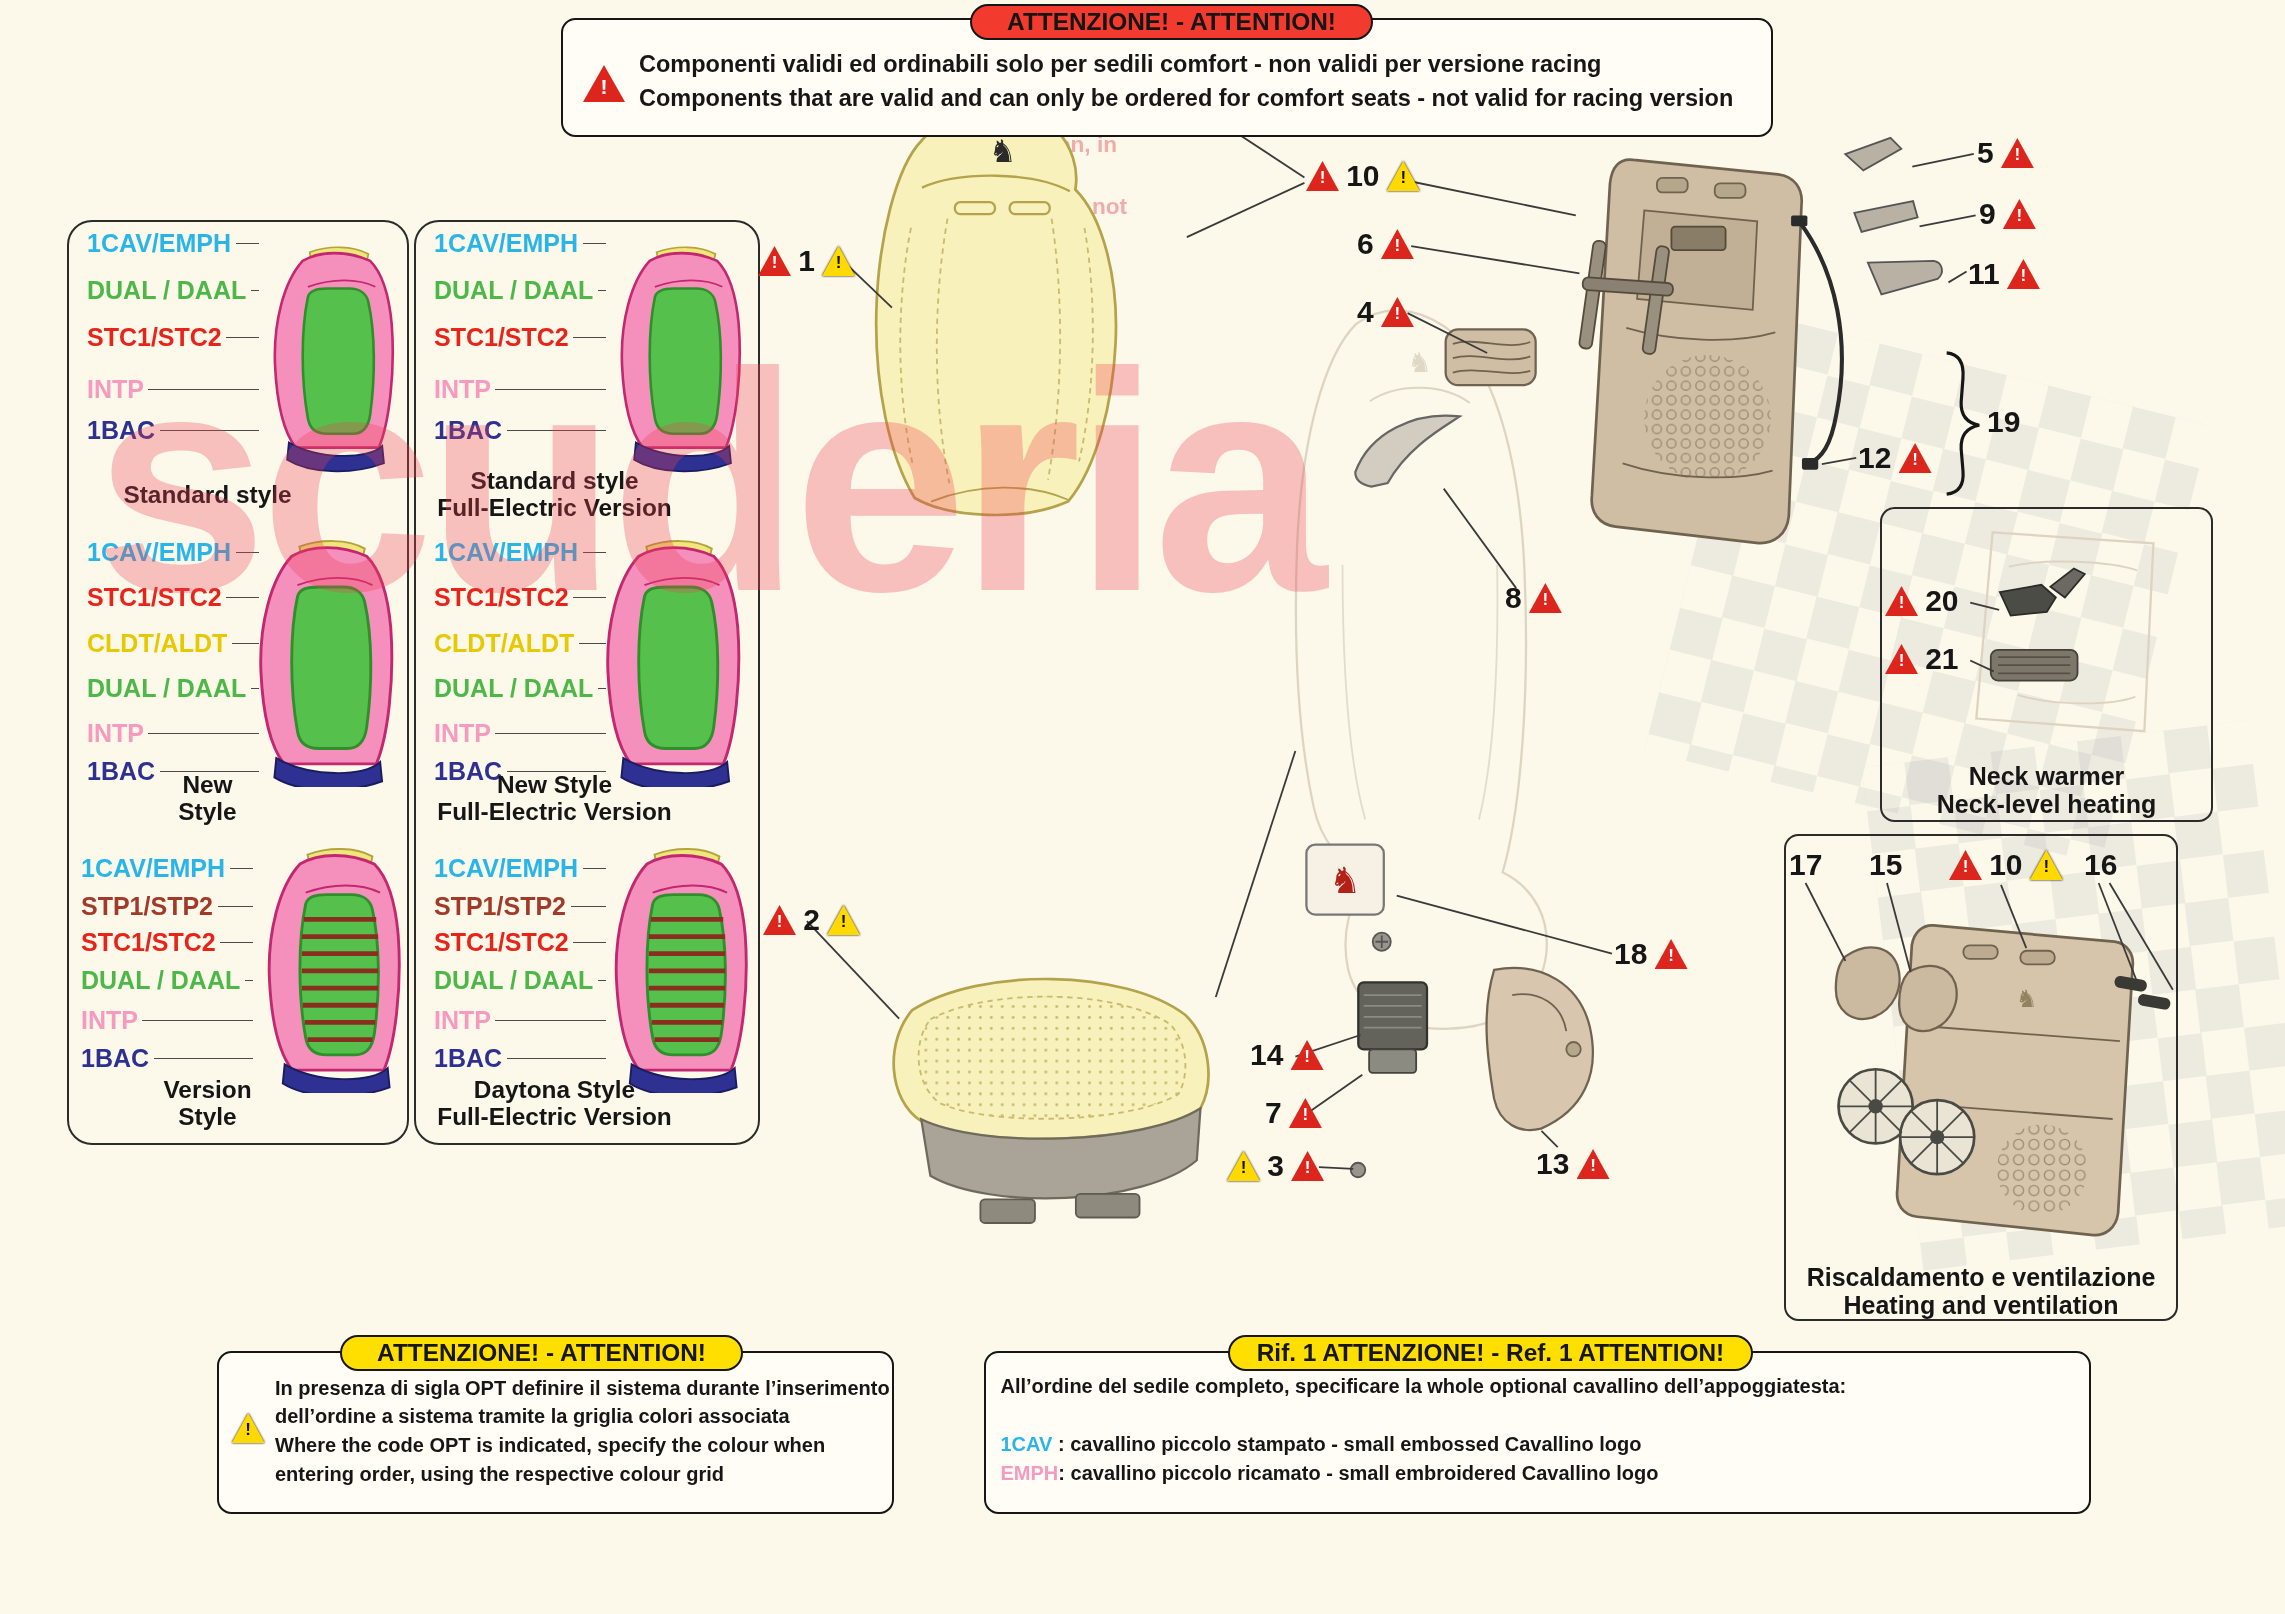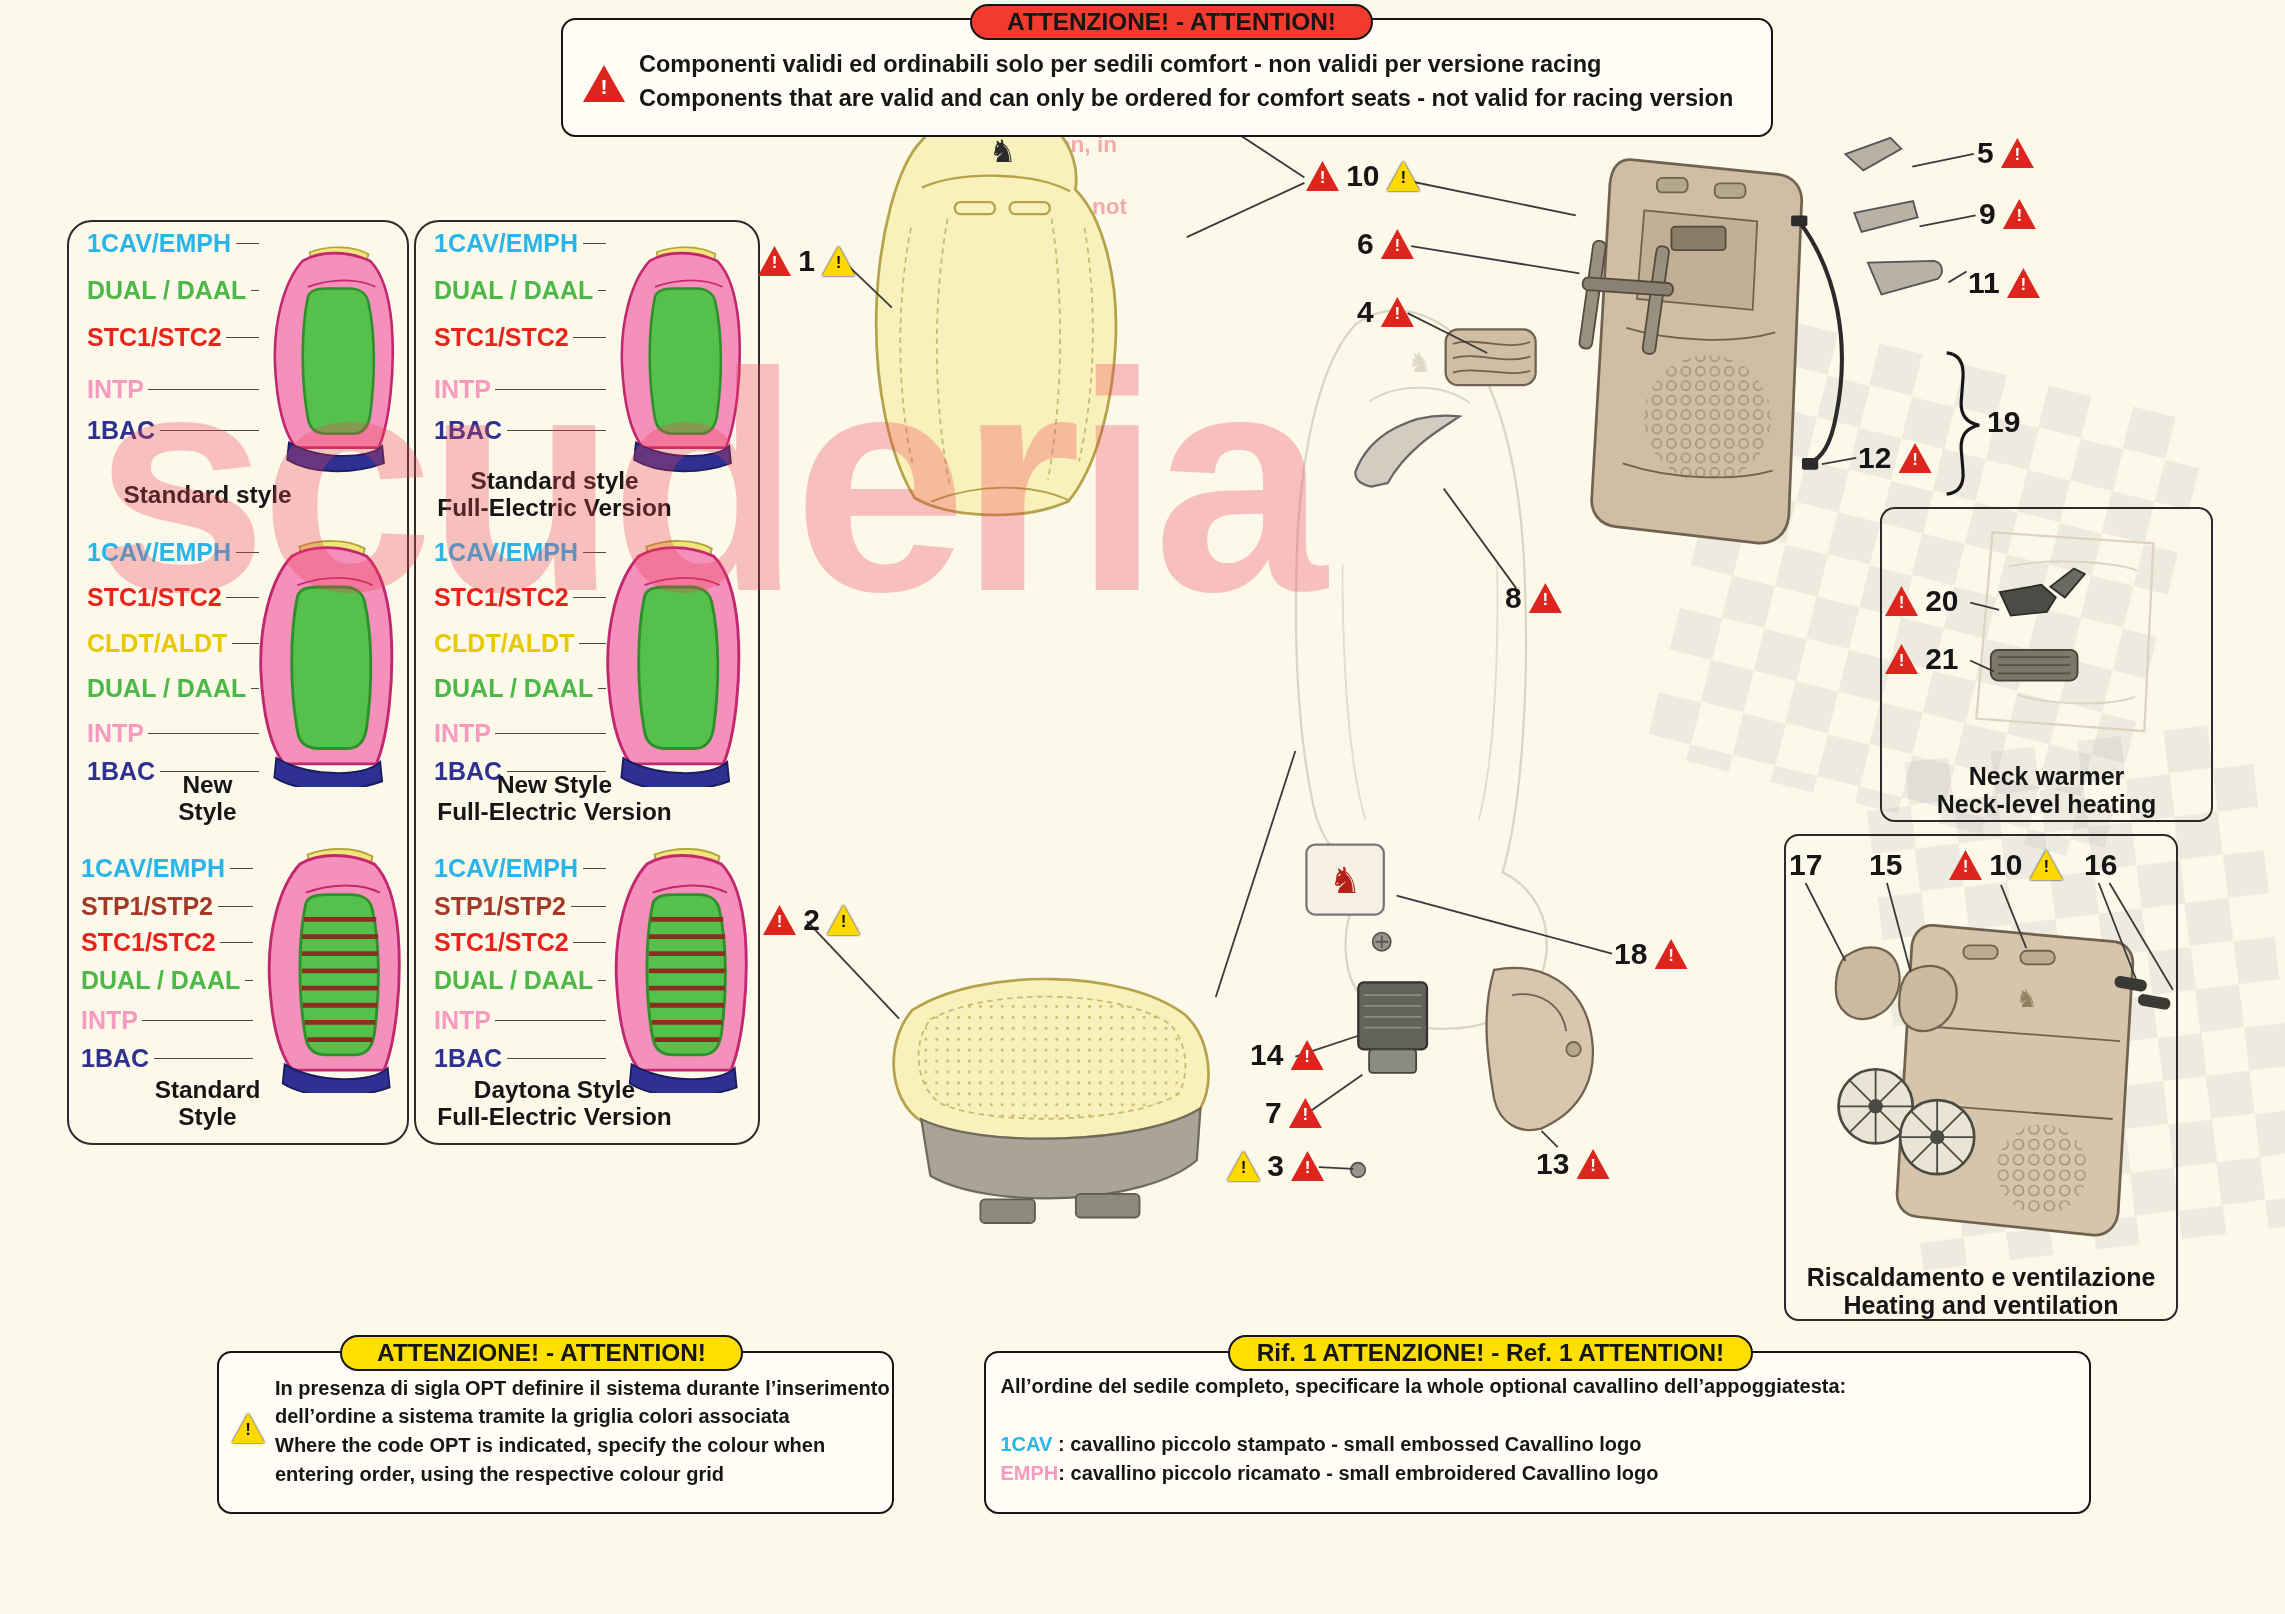--- a/index.html
+++ b/index.html
@@ -302,21 +302,21 @@
     </div>
   <div class="lrow" style="left:81px;top:1006px">
       <span class="ltext" style="color: rgb(247, 154, 192);">INTP</span>
       <span class="lline"></span>
     </div>
   <div class="lrow" style="left:81px;top:1044px">
       <span class="ltext" style="color: rgb(46, 49, 146);">1BAC</span>
       <span class="lline"></span>
     </div>
   <div class="stitle" style="left:58px;top:1076px;width:299px">
-      <div>Standard</div>
+      <div>Version</div>
       <div>Style</div>
     </div>
 
   <div class="lrow" style="left:434px;top:229px">
       <span class="ltext" style="color: rgb(41, 181, 232);">1CAV/EMPH</span>
       <span class="lline"></span>
     </div>
   <div class="lrow" style="left:434px;top:276px">
       <span class="ltext" style="color: rgb(77, 184, 72);">DUAL / DAAL</span>
       <span class="lline"></span>
@@ -494,21 +494,21 @@
     </div>
   <div class="marker" style="left:1979px;top:199px">
       <span class="mnum">9</span>
       <span class="tri red"></span>
     </div>
   <div class="marker" style="left:1306px;top:161px">
       <span class="tri red"></span>
       <span class="mnum">10</span>
       <span class="tri yel"></span>
     </div>
-  <div class="marker" style="left:1968px;top:268px">
+  <div class="marker" style="left:1968px;top:259px">
       <span class="mnum">11</span>
       <span class="tri red"></span>
     </div>
   <div class="marker" style="left:1858px;top:443px">
       <span class="mnum">12</span>
       <span class="tri red"></span>
     </div>
   <div class="marker" style="left:1536px;top:1149px">
       <span class="mnum">13</span>
       <span class="tri red"></span>

